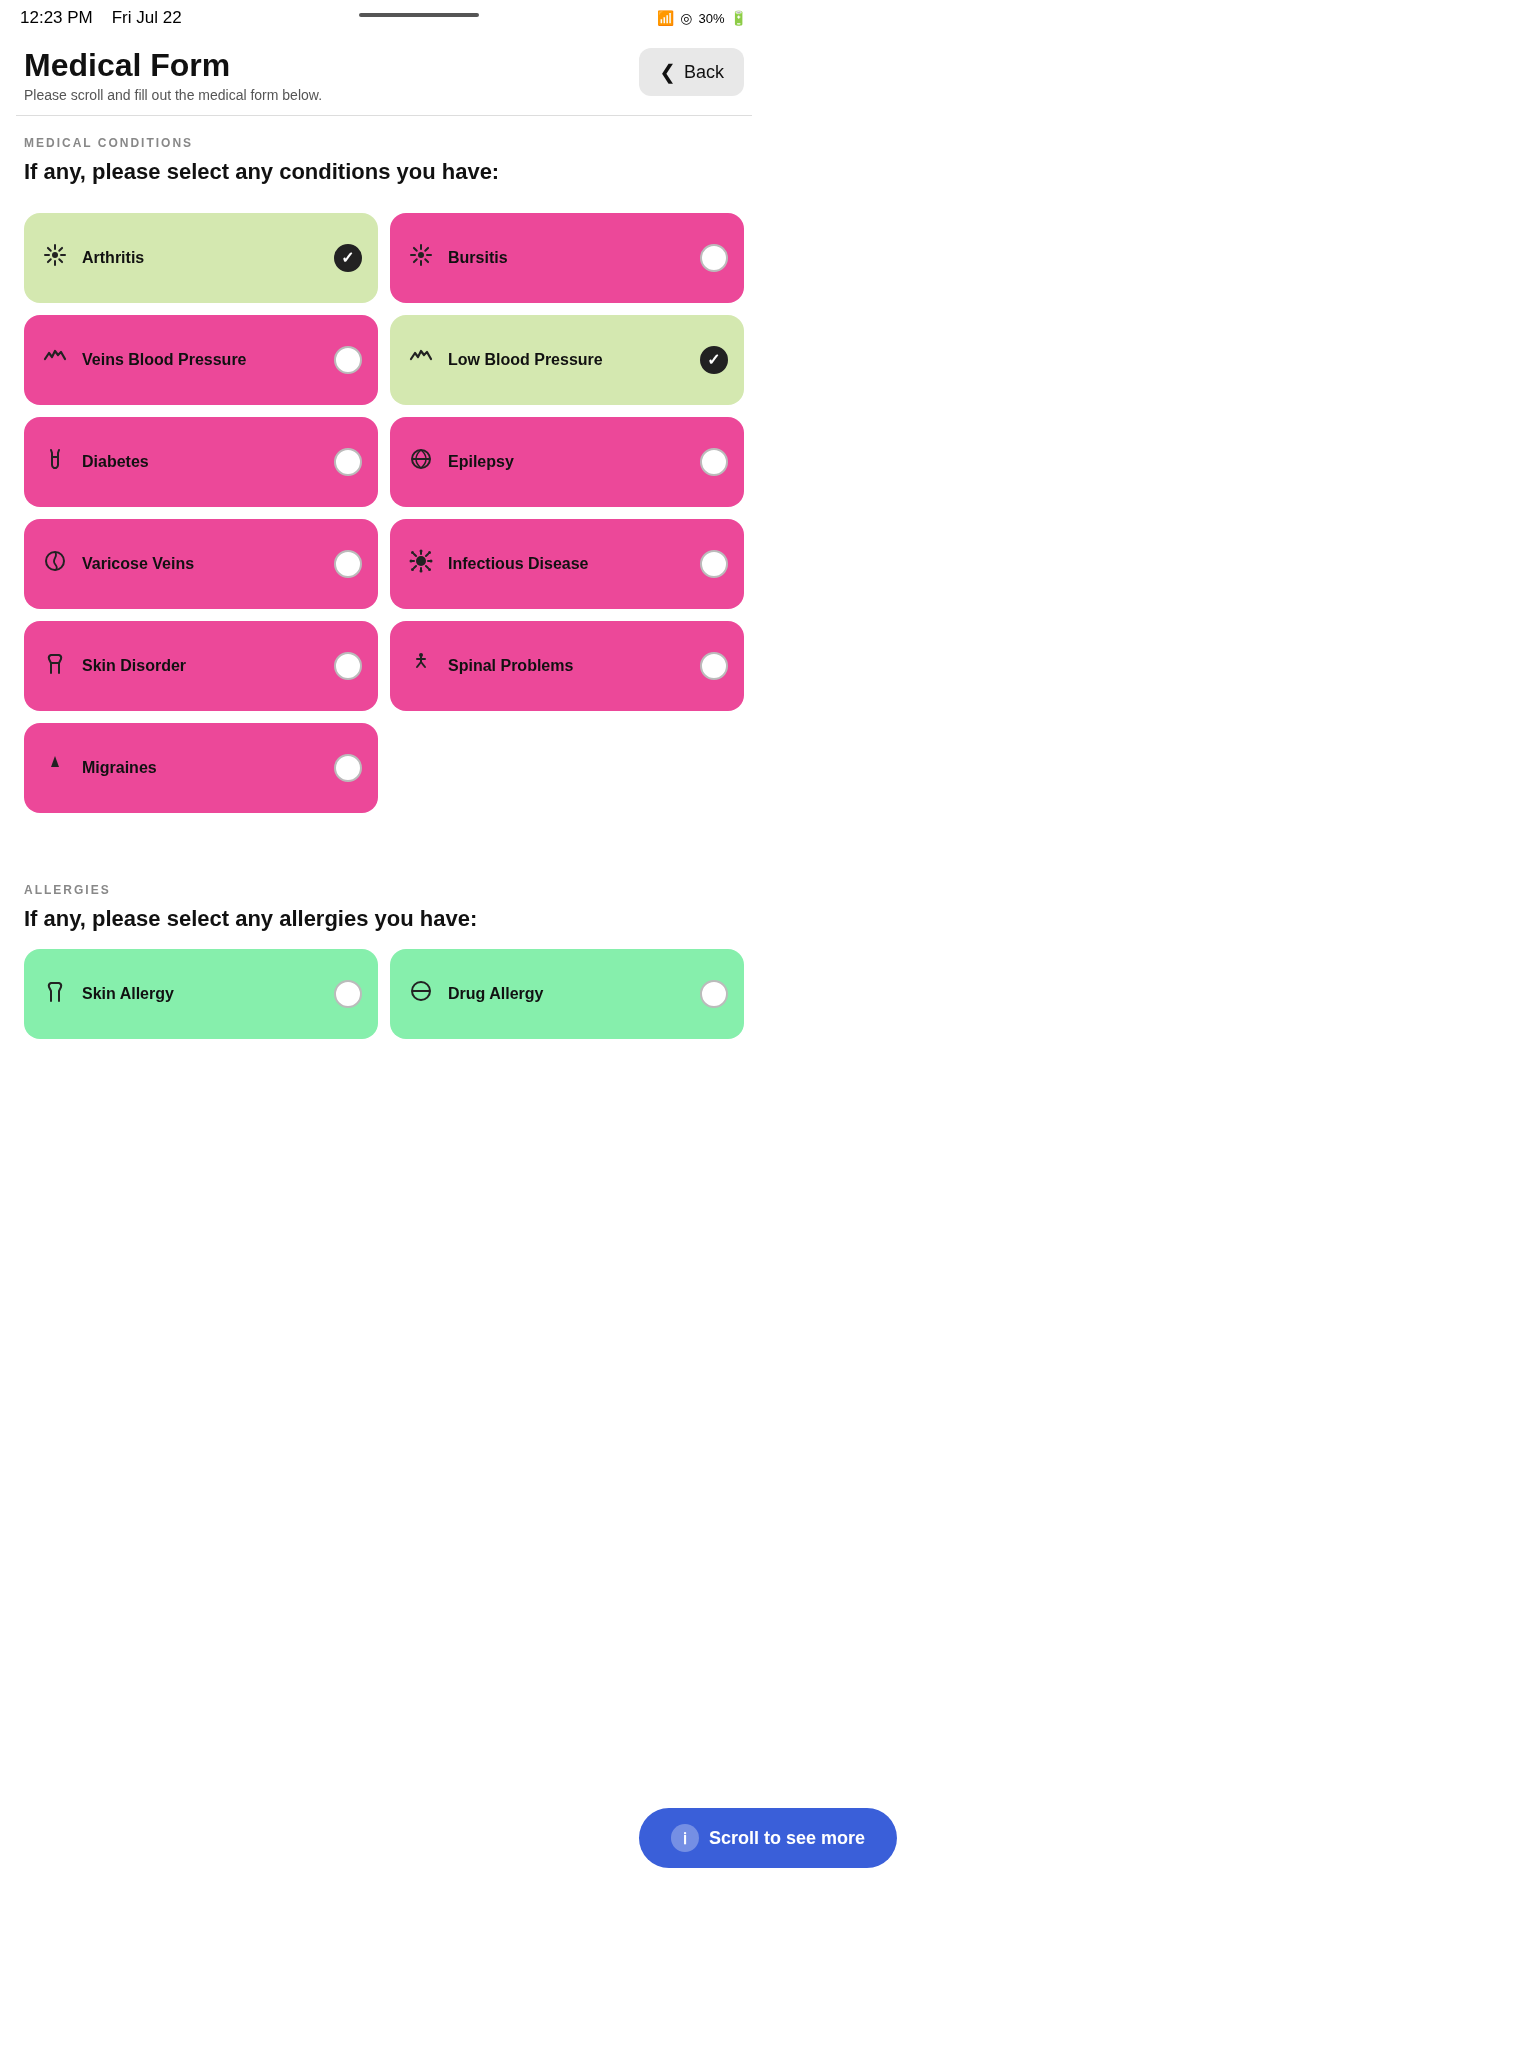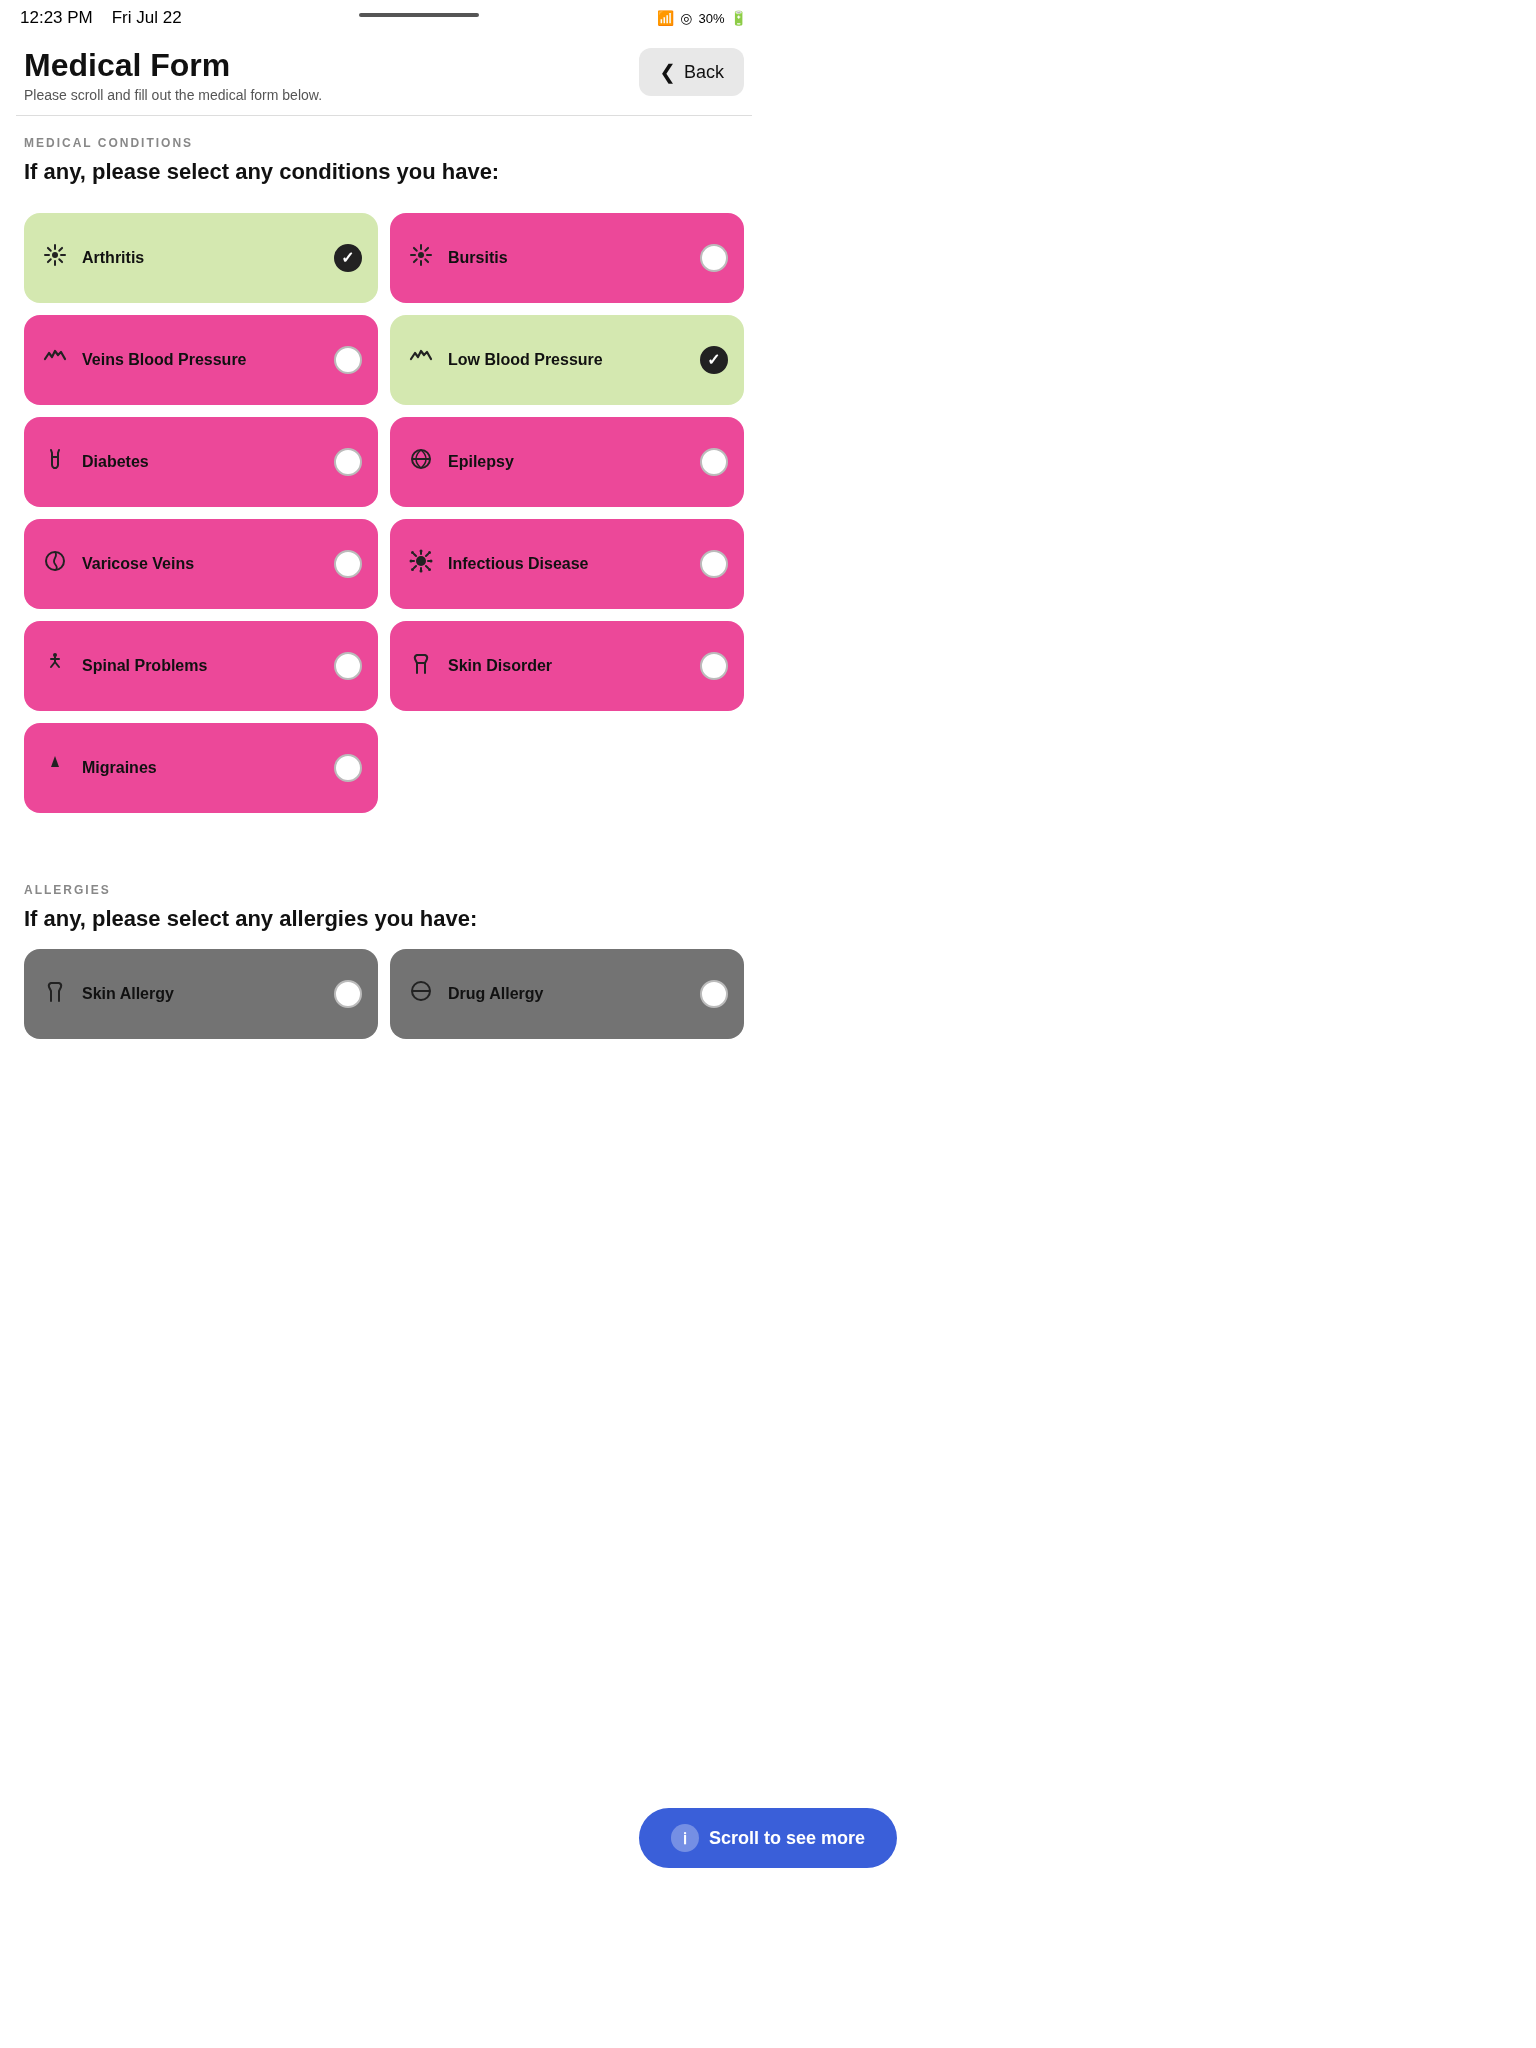--- a/index.html
+++ b/index.html
@@ -201,21 +201,21 @@
       gap: 12px;
       padding: 0 24px;
       margin-top: 10px;
     }
     .allergy-card-partial {
       display: flex;
       align-items: center;
       justify-content: space-between;
       padding: 20px 16px;
       border-radius: 16px;
-      background: #737373;
+      background: #86efac;
       min-height: 90px;
     }
 
     
     .spacer { height: 30px; }
   </style>
 </head>
 <body>
 
 <div class="status-bar">
@@ -357,43 +357,43 @@
             <line x1="19.07" y1="19.07" x2="16.95" y2="16.95" stroke="#222" stroke-width="2" stroke-linecap="round"></line>
             <circle cx="20.5" cy="20.5" r="1.5" fill="#222"></circle>
           </svg></div>
         <div class="card-label">Infectious Disease</div>
       </div>
       <div class="card-radio"></div>
     </div>
     <div class="condition-card">
       <div class="card-left">
         <div class="card-icon"><svg width="24" height="24" viewBox="0 0 24 24" fill="none" xmlns="http://www.w3.org/2000/svg">
+            <path d="M8 22 L8 12 L6 8 Q5 5 8 4 L16 4 Q19 5 18 8 L16 12 L16 22" stroke="#222" stroke-width="2" stroke-linecap="round" stroke-linejoin="round" fill="none"></path>
+            <line x1="8" y1="12" x2="16" y2="12" stroke="#222" stroke-width="2"></line>
+          </svg></div>
+        <div class="card-label">Skin Disorder</div>
+      </div>
+      <div class="card-radio"></div>
+    </div>
+    <div class="condition-card">
+      <div class="card-left">
+        <div class="card-icon"><svg width="24" height="24" viewBox="0 0 24 24" fill="none" xmlns="http://www.w3.org/2000/svg">
             <circle cx="12" cy="4" r="2" fill="#222"></circle>
             <line x1="12" y1="6" x2="12" y2="11" stroke="#222" stroke-width="2" stroke-linecap="round"></line>
             <line x1="12" y1="11" x2="8" y2="16" stroke="#222" stroke-width="2" stroke-linecap="round"></line>
             <line x1="12" y1="11" x2="16" y2="16" stroke="#222" stroke-width="2" stroke-linecap="round"></line>
             <line x1="8" y1="8" x2="16" y2="8" stroke="#222" stroke-width="2" stroke-linecap="round"></line>
           </svg></div>
         <div class="card-label">Spinal Problems</div>
       </div>
       <div class="card-radio"></div>
     </div>
     <div class="condition-card">
       <div class="card-left">
         <div class="card-icon"><svg width="24" height="24" viewBox="0 0 24 24" fill="none" xmlns="http://www.w3.org/2000/svg">
-            <path d="M8 22 L8 12 L6 8 Q5 5 8 4 L16 4 Q19 5 18 8 L16 12 L16 22" stroke="#222" stroke-width="2" stroke-linecap="round" stroke-linejoin="round" fill="none"></path>
-            <line x1="8" y1="12" x2="16" y2="12" stroke="#222" stroke-width="2"></line>
-          </svg></div>
-        <div class="card-label">Skin Disorder</div>
-      </div>
-      <div class="card-radio"></div>
-    </div>
-    <div class="condition-card">
-      <div class="card-left">
-        <div class="card-icon"><svg width="24" height="24" viewBox="0 0 24 24" fill="none" xmlns="http://www.w3.org/2000/svg">
             <polygon points="12,3 16,14 8,14" fill="#222"></polygon>
           </svg></div>
         <div class="card-label">Migraines</div>
       </div>
       <div class="card-radio"></div>
     </div>
   </div>
 
 <div class="spacer"></div>
 

